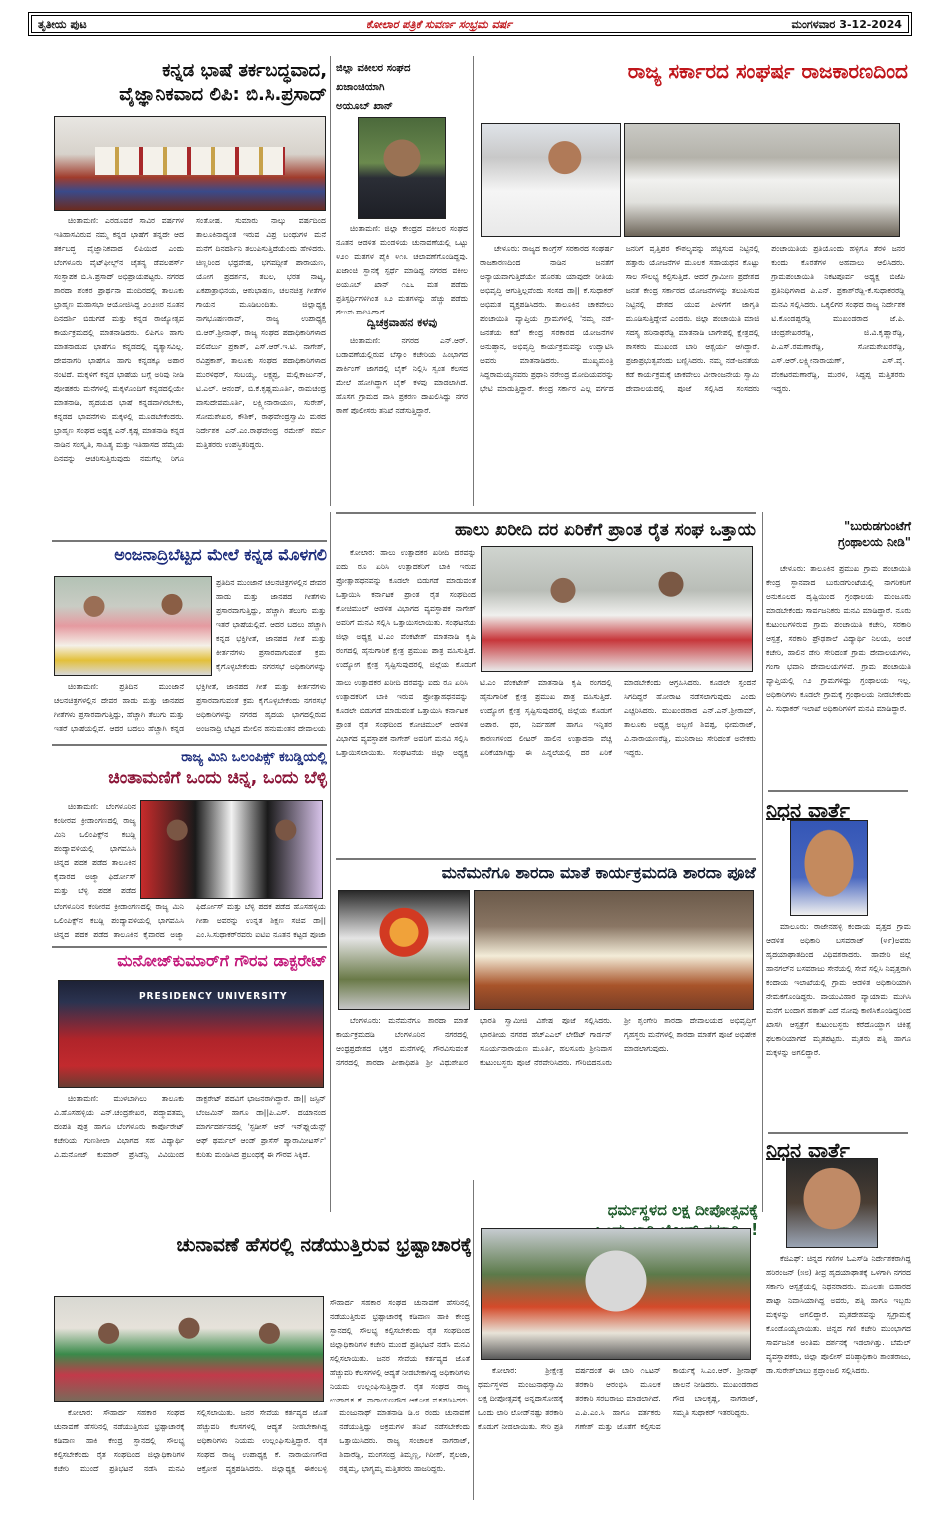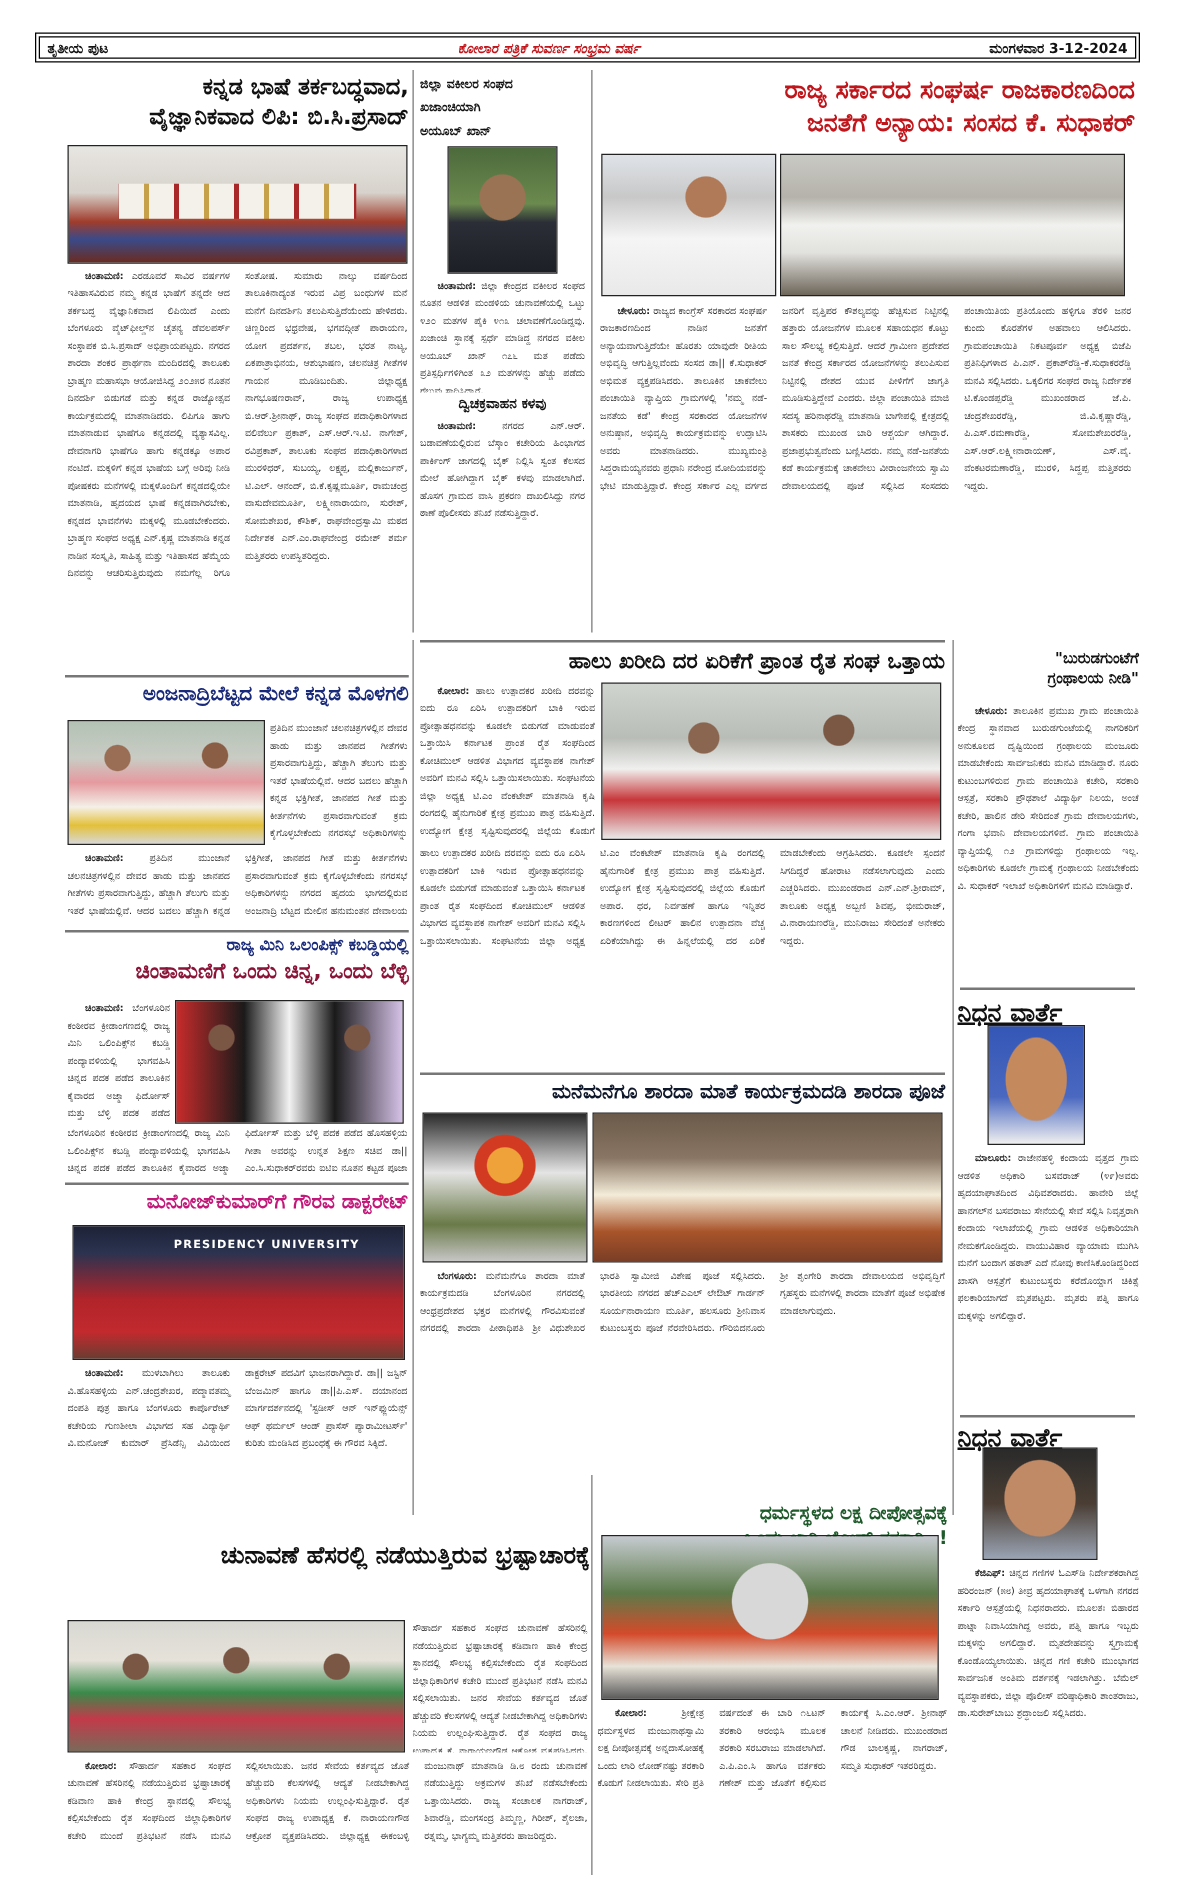--- a/index.html
+++ b/index.html
@@ -1,25 +1,25 @@
 <!DOCTYPE html>
 <html><head>
 <meta charset="utf-8">
 <style>
   * { box-sizing: border-box; margin: 0; padding: 0; }
   body { width: 945px; height: 1518px; background: #fff; font-family: "DejaVu Sans", sans-serif; color: #111; overflow: hidden; position: relative; }
   .abs { position: absolute; }
-  .masthead { left: 28px; top: 26px; width: 884px; height: 24px; border: 3px double #000; border-width: 4px; display: flex; align-items: center; justify-content: space-between; padding: 0 6px; font-size: 11px; font-weight: bold; gap: 24px; }
+  .masthead { left: 28px; top: 12px; width: 884px; height: 24px; border: 3px double #000; border-width: 4px; display: flex; align-items: center; justify-content: space-between; padding: 0 6px; font-size: 11px; font-weight: bold; gap: 24px; }
   .masthead .center { color: #c0161b; font-style: italic; }
   .vline { position: absolute; background: #777; width: 1px; }
   .hline { position: absolute; background: #777; height: 2px; }
   .headline { position: absolute; text-align: right; font-weight: bold; line-height: 1.35; }
   .photo { position: absolute; border: 1px solid #222; overflow: hidden; }
   .body-text { position: absolute; font-size: 7.6px; line-height: 14px; text-align: justify; color: #222; overflow: hidden; }
-  .body-text b { font-weight: bold; margin-top: 36px; }
+  .body-text b { font-weight: normal; margin-top: 36px; }
   .p-indent { text-indent: 14px; }
   .col2 { column-count: 2; column-gap: 12px; }
   .col3 { column-count: 3; column-gap: 12px; }
   .small-head { font-size: 10px; font-weight: bold; line-height: 1.9; }
   .obit-title { font-size: 20px; font-weight: bold; text-decoration: underline; text-align: left; }
 </style>
 </head>
 <body>
 
 <div class="abs masthead">
@@ -61,21 +61,20 @@
 <div class="body-text" style="left:336px; top:222px; width:132px; height:92px;">
   <p class="p-indent"><b>ಚಿಂತಾಮಣಿ:</b> <span>ಜಿಲ್ಲಾ ಕೇಂದ್ರದ ವಕೀಲರ ಸಂಘದ ನೂತನ ಆಡಳಿತ ಮಂಡಳಿಯ ಚುನಾವಣೆಯಲ್ಲಿ ಒಟ್ಟು ೪೨೦ ಮತಗಳ ಪೈಕಿ ೪೧೩ ಚಲಾವಣೆಗೊಂಡಿದ್ದವು. ಖಜಾಂಚಿ ಸ್ಥಾನಕ್ಕೆ ಸ್ಪರ್ಧೆ ಮಾಡಿದ್ದ ನಗರದ ವಕೀಲ ಅಯೂಬ್ ಖಾನ್ ೧೭೬ ಮತ ಪಡೆದು ಪ್ರತಿಸ್ಪರ್ಧಿಗಳಿಗಿಂತ ೩೨ ಮತಗಳನ್ನು ಹೆಚ್ಚು ಪಡೆದು ಗೆಲುವು ಸಾಧಿಸಿದ್ದಾರೆ.</span></p>
 </div>
 <div style="position:absolute; left:336px; top:316px; width:132px; font-size:11px; font-weight:bold; text-align:center;">ದ್ವಿಚಕ್ರವಾಹನ ಕಳವು</div>
 <div class="body-text" style="left:336px; top:334px; width:132px; height:172px;">
   <p class="p-indent"><b>ಚಿಂತಾಮಣಿ:</b> <span>ನಗರದ ಎನ್.ಆರ್. ಬಡಾವಣೆಯಲ್ಲಿರುವ ಬೆಸ್ಕಾಂ ಕಚೇರಿಯ ಹಿಂಭಾಗದ ಪಾರ್ಕಿಂಗ್ ಜಾಗದಲ್ಲಿ ಬೈಕ್ ನಿಲ್ಲಿಸಿ ಸ್ವಂತ ಕೆಲಸದ ಮೇಲೆ ಹೋಗಿದ್ದಾಗ ಬೈಕ್ ಕಳವು ಮಾಡಲಾಗಿದೆ. ಹೊಸಗ ಗ್ರಾಮದ ವಾಸಿ ಪ್ರಕರಣ ದಾಖಲಿಸಿದ್ದು ನಗರ ಠಾಣೆ ಪೊಲೀಸರು ತನಿಖೆ ನಡೆಸುತ್ತಿದ್ದಾರೆ.</span></p>
 </div>
 
 <div class="headline" style="left:478px; top:58px; width:430px; font-size:20px; color:#c0161b;">
   <div>ರಾಜ್ಯ ಸರ್ಕಾರದ ಸಂಘರ್ಷ ರಾಜಕಾರಣದಿಂದ</div>
-  <div>ಜನತೆಗೆ ಅನ್ಯಾಯ: ಸಂಸದ ಕೆ. ಸುಧಾಕರ್</div>
 </div>
 <div class="photo" style="left:481px; top:123px; width:140px; height:114px; background:radial-gradient(circle at 60% 30%, #b07a58 0 16px, transparent 17px), linear-gradient(180deg,#dfe3e8 0%,#c8c8c8 30%,#f5f5f5 60%,#e9e9e9 100%);"></div>
 <div class="photo" style="left:624px; top:123px; width:276px; height:114px; background:linear-gradient(180deg,#c9c9c4 0%,#b4b2aa 30%,#f1f1ef 50%,#e1e1dd 70%,#6e665a 100%);"></div>
 <div class="body-text col3" style="left:480px; top:242px; width:425px; height:262px;">
   <p class="p-indent"><b>ಚೇಳೂರು:</b> <span>ರಾಜ್ಯದ ಕಾಂಗ್ರೆಸ್ ಸರಕಾರದ ಸಂಘರ್ಷ ರಾಜಕಾರಣದಿಂದ ನಾಡಿನ ಜನತೆಗೆ ಅನ್ಯಾಯವಾಗುತ್ತಿದೆಯೇ ಹೊರತು ಯಾವುದೇ ರೀತಿಯ ಅಭಿವೃದ್ಧಿ ಆಗುತ್ತಿಲ್ಲವೆಂದು ಸಂಸದ ಡಾ|| ಕೆ.ಸುಧಾಕರ್ ಅಭಿಮತ ವ್ಯಕ್ತಪಡಿಸಿದರು. ತಾಲೂಕಿನ ಚಾಕವೇಲು ಪಂಚಾಯಿತಿ ವ್ಯಾಪ್ತಿಯ ಗ್ರಾಮಗಳಲ್ಲಿ 'ನಮ್ಮ ನಡೆ-ಜನತೆಯ ಕಡೆ' ಕೇಂದ್ರ ಸರಕಾರದ ಯೋಜನೆಗಳ ಅನುಷ್ಠಾನ, ಅಭಿವೃದ್ಧಿ ಕಾರ್ಯಕ್ರಮವನ್ನು ಉದ್ಘಾಟಿಸಿ ಅವರು ಮಾತನಾಡಿದರು. ಮುಖ್ಯಮಂತ್ರಿ ಸಿದ್ದರಾಮಯ್ಯನವರು ಪ್ರಧಾನಿ ನರೇಂದ್ರ ಮೋದಿಯವರನ್ನು ಭೇಟಿ ಮಾಡುತ್ತಿದ್ದಾರೆ. ಕೇಂದ್ರ ಸರ್ಕಾರ ಎಲ್ಲ ವರ್ಗದ ಜನರಿಗೆ ವೃತ್ತಿಪರ ಕೌಶಲ್ಯವನ್ನು ಹೆಚ್ಚಿಸುವ ನಿಟ್ಟಿನಲ್ಲಿ ಹತ್ತಾರು ಯೋಜನೆಗಳ ಮೂಲಕ ಸಹಾಯಧನ ಕೊಟ್ಟು ಸಾಲ ಸೌಲಭ್ಯ ಕಲ್ಪಿಸುತ್ತಿದೆ. ಆದರೆ ಗ್ರಾಮೀಣ ಪ್ರದೇಶದ ಜನತೆ ಕೇಂದ್ರ ಸರ್ಕಾರದ ಯೋಜನೆಗಳನ್ನು ತಲುಪಿಸುವ ನಿಟ್ಟಿನಲ್ಲಿ ದೇಶದ ಯುವ ಪೀಳಿಗೆಗೆ ಜಾಗೃತಿ ಮೂಡಿಸುತ್ತಿದ್ದೇವೆ ಎಂದರು. ಜಿಲ್ಲಾ ಪಂಚಾಯಿತಿ ಮಾಜಿ ಸದಸ್ಯ ಹರಿನಾಥರೆಡ್ಡಿ ಮಾತನಾಡಿ ಬಾಗೇಪಲ್ಲಿ ಕ್ಷೇತ್ರದಲ್ಲಿ ಶಾಸಕರು ಮುಖಂಡ ಬಾರಿ ಆಶ್ಚರ್ಯ ಆಗಿದ್ದಾರೆ. ಪ್ರಜಾಪ್ರಭುತ್ವವೆಂದು ಬಣ್ಣಿಸಿದರು. ನಮ್ಮ ನಡೆ-ಜನತೆಯ ಕಡೆ ಕಾರ್ಯಕ್ರಮಕ್ಕೆ ಚಾಕವೇಲು ವೀರಾಂಜನೇಯ ಸ್ವಾಮಿ ದೇವಾಲಯದಲ್ಲಿ ಪೂಜೆ ಸಲ್ಲಿಸಿದ ಸಂಸದರು ಪಂಚಾಯಿತಿಯ ಪ್ರತಿಯೊಂದು ಹಳ್ಳಿಗೂ ತೆರಳಿ ಜನರ ಕುಂದು ಕೊರತೆಗಳ ಅಹವಾಲು ಆಲಿಸಿದರು. ಗ್ರಾಮಪಂಚಾಯಿತಿ ನಿಕಟಪೂರ್ವ ಅಧ್ಯಕ್ಷ ಬಿಜೆಪಿ ಪ್ರತಿನಿಧಿಗಳಾದ ಪಿ.ಎನ್. ಪ್ರಕಾಶ್‌ರೆಡ್ಡಿ-ಕೆ.ಸುಧಾಕರರೆಡ್ಡಿ ಮನವಿ ಸಲ್ಲಿಸಿದರು. ಒಕ್ಕಲಿಗರ ಸಂಘದ ರಾಜ್ಯ ನಿರ್ದೇಶಕ ಟಿ.ಕೊಂಡಪ್ಪರೆಡ್ಡಿ ಮುಖಂಡರಾದ ಜೆ.ಪಿ. ಚಂದ್ರಶೇಖರರೆಡ್ಡಿ, ಜಿ.ವಿ.ಕೃಷ್ಣಾರೆಡ್ಡಿ, ಪಿ.ಎಸ್.ರಮಣಾರೆಡ್ಡಿ, ಸೋಮಶೇಖರರೆಡ್ಡಿ, ಎಸ್.ಆರ್.ಲಕ್ಷ್ಮೀನಾರಾಯಣ್, ಎಸ್.ವೈ. ವೆಂಕಟರಮಣಾರೆಡ್ಡಿ, ಮುರಳಿ, ಸಿದ್ದಪ್ಪ ಮತ್ತಿತರರು ಇದ್ದರು.</span></p>
 </div>
 
 <div class="headline" style="left:336px; top:518px; width:420px; font-size:17px; color:#111;">ಹಾಲು ಖರೀದಿ ದರ ಏರಿಕೆಗೆ ಪ್ರಾಂತ ರೈತ ಸಂಘ ಒತ್ತಾಯ</div>
 <div class="photo" style="left:481px; top:546px; width:272px; height:126px; background:radial-gradient(circle at 30% 35%, #8a6650 0 12px, transparent 13px), radial-gradient(circle at 70% 30%, #7a5844 0 12px, transparent 13px), linear-gradient(180deg,#cfd4cf 0%,#b9bdb7 35%,#f0f0ee 55%,#c7363a 75%,#e9e9e9 100%);"></div>
 <div class="body-text" style="left:336px; top:546px; width:140px; height:126px;">

